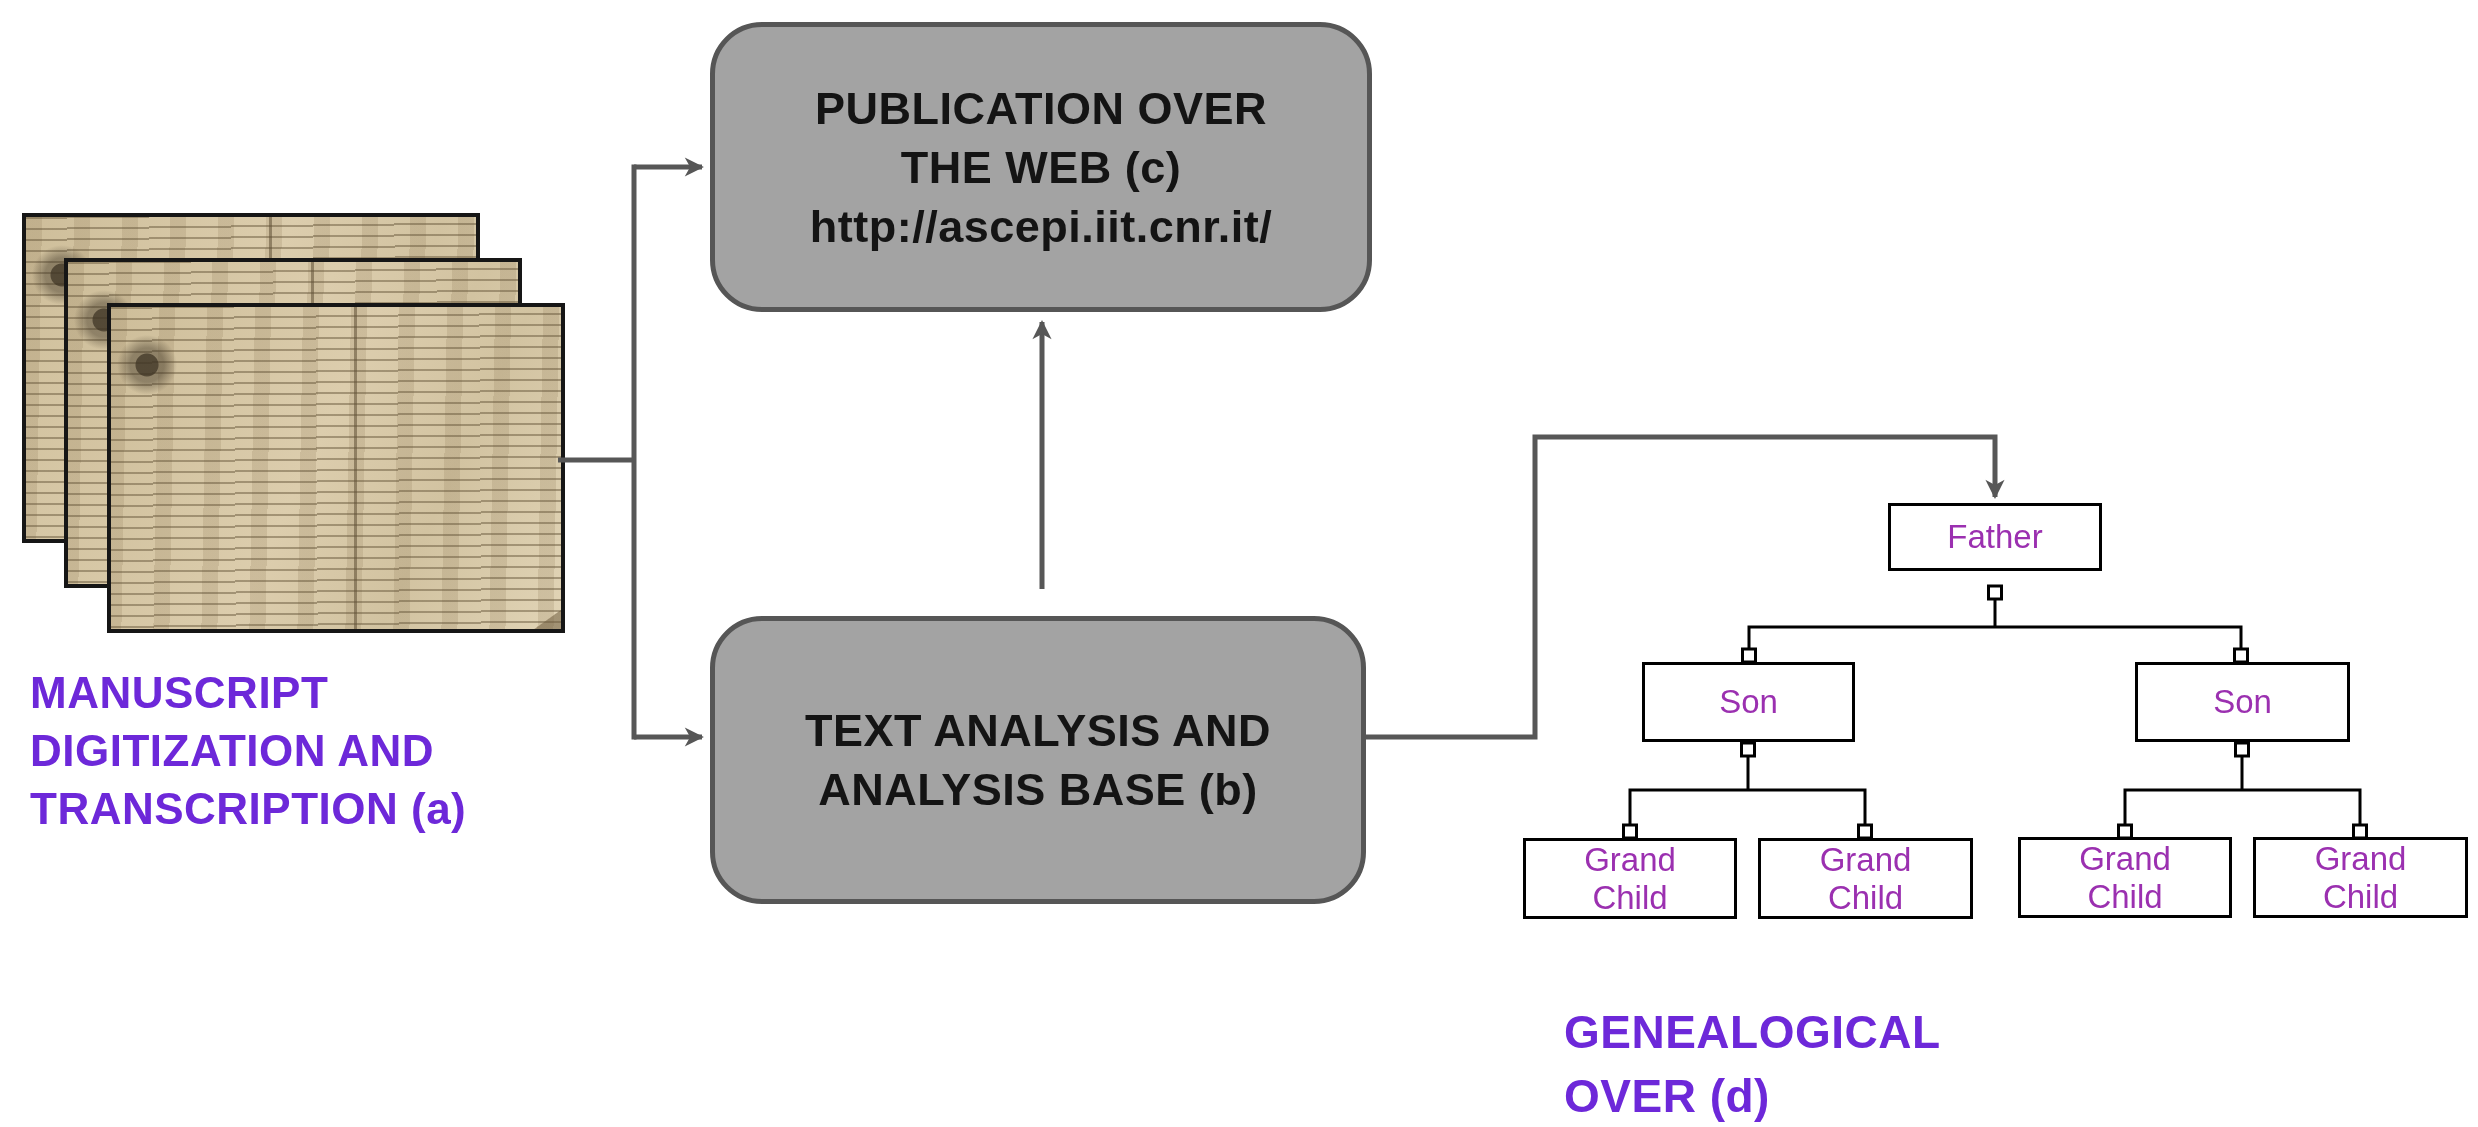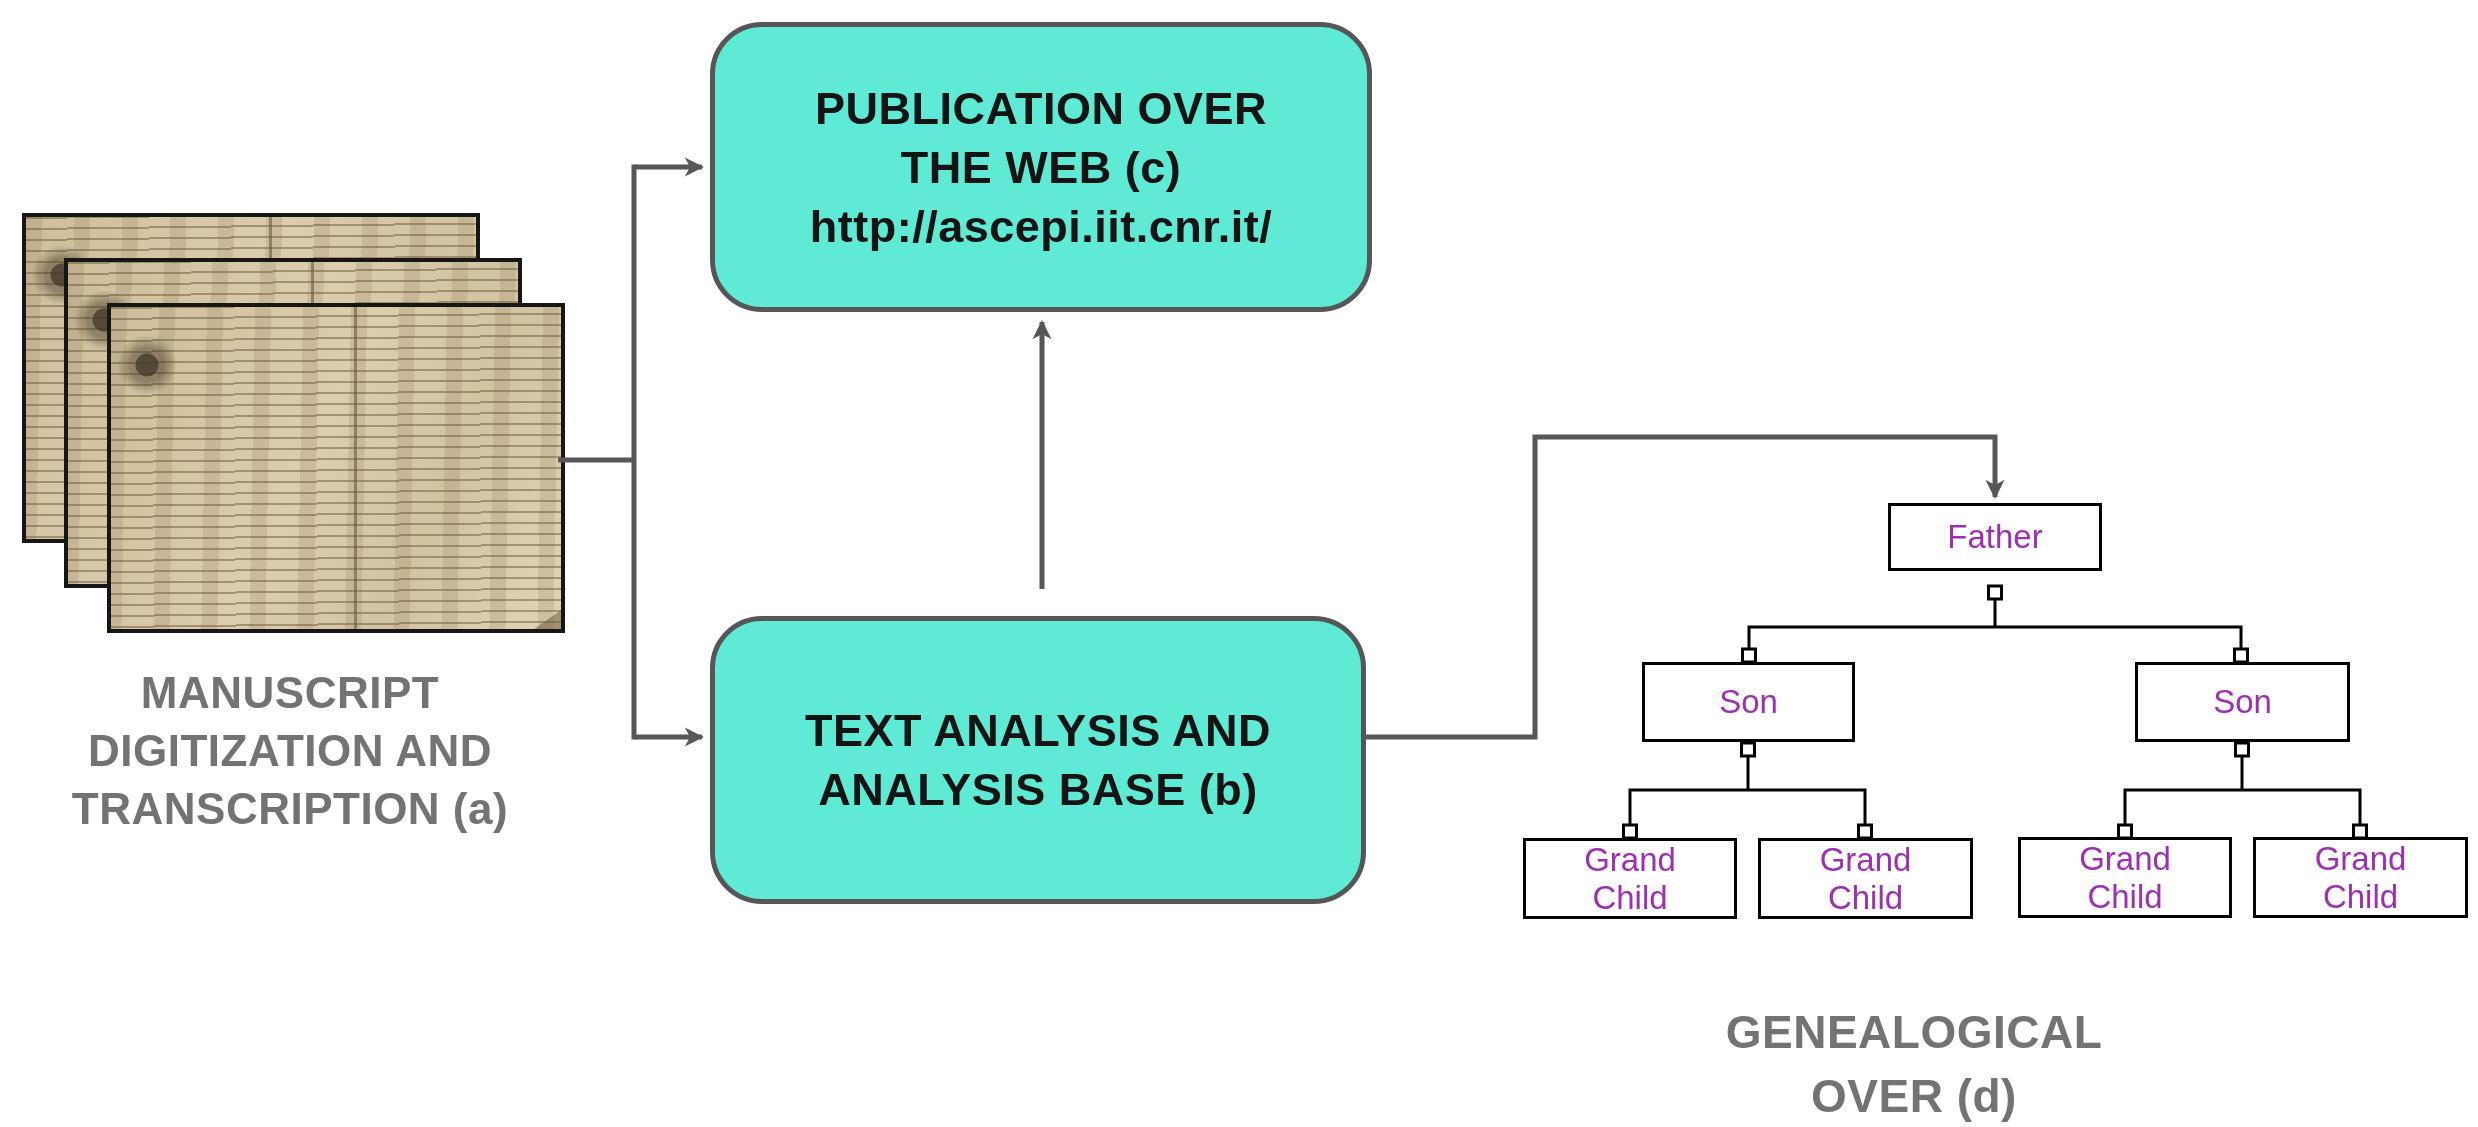--- a/index.html
+++ b/index.html
@@ -16,28 +16,28 @@
       linear-gradient(90deg, rgba(0,0,0,0) 0 54%, rgba(96,80,54,0.55) 54% 54.6%, rgba(0,0,0,0) 54.6%),
       repeating-linear-gradient(179.3deg, rgba(100,84,56,0.48) 0 2px, rgba(0,0,0,0) 2px 11px),
       repeating-linear-gradient(91deg, rgba(146,126,92,0.22) 0 16px, rgba(0,0,0,0) 16px 48px),
       linear-gradient(115deg,#cebe9a,#dccdad 45%,#d2c3a1 70%,#e1d4b6);
   }
   .page-back{left:22px;top:213px;}
   .page-mid{left:64px;top:258px;}
   .page-front{left:107px;top:303px;}
   
   .caption{
-    position:absolute;text-align:center;font-weight:bold;color:#737373;
+    position:absolute;font-weight:bold;color:#6d28d9;
   }
   .caption-a{left:30px;top:664px;width:520px;font-size:44px;line-height:58px;letter-spacing:.5px;}
   .caption-d{left:1564px;top:1000px;width:700px;font-size:46px;line-height:64px;letter-spacing:.5px;}
   .caption span{display:block;}
   
   .pbox{
-    position:absolute;box-sizing:border-box;background:#5eead4;border:5px solid #565656;
+    position:absolute;box-sizing:border-box;background:#a3a3a3;border:5px solid #565656;
     border-radius:52px;display:flex;flex-direction:column;justify-content:center;align-items:center;
     text-align:center;font-weight:bold;color:#141414;font-size:45px;line-height:59px;letter-spacing:.5px;
   }
   .pbox-c{left:710px;top:22px;width:662px;height:290px;}
   .pbox-b{left:710px;top:616px;width:656px;height:288px;}
   .pbox span{display:block;}
   
   .tnode{
     position:absolute;box-sizing:border-box;background:#ffffff;border:3px solid #000000;
     display:flex;flex-direction:column;justify-content:center;align-items:center;text-align:center;

